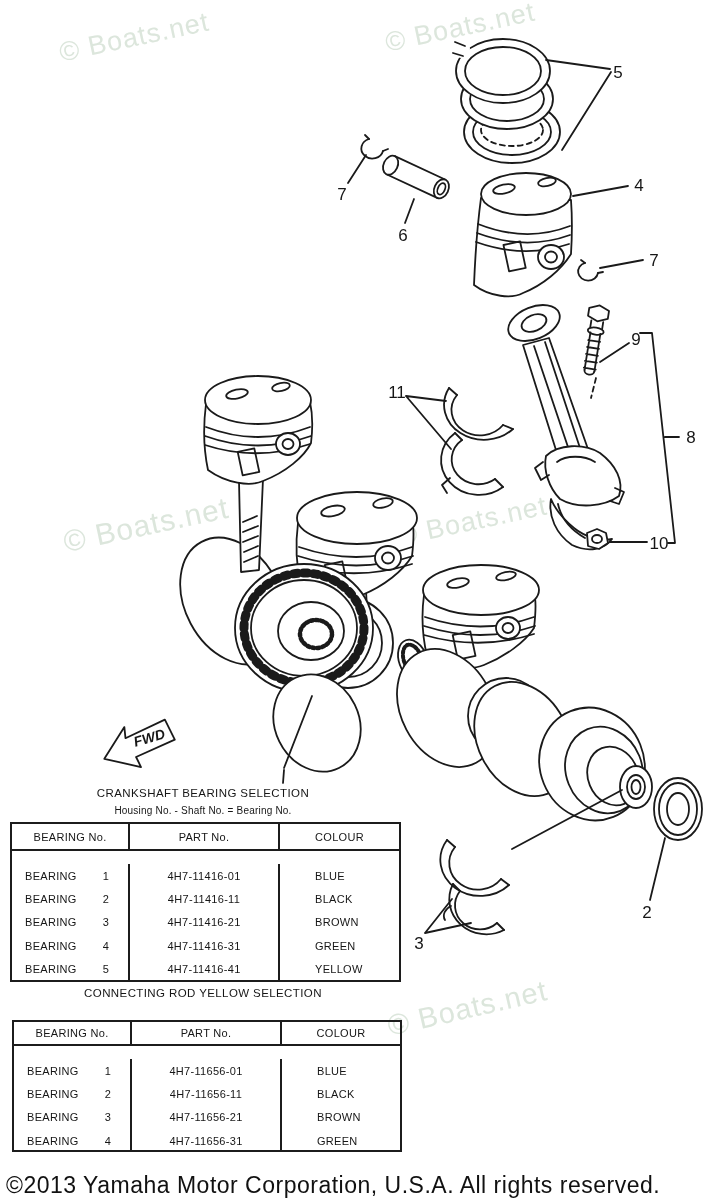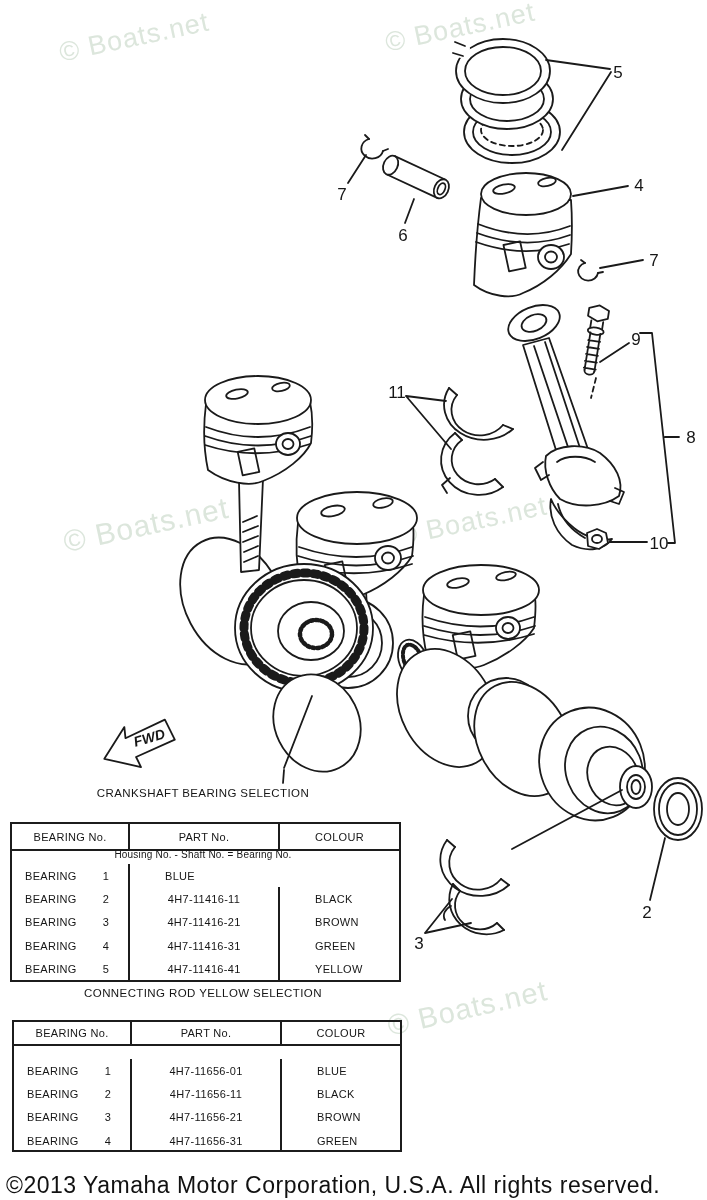--- a/index.html
+++ b/index.html
@@ -11,21 +11,21 @@
   
   svg.art{position:absolute;left:0;top:0;z-index:2;}
   .f{fill:#ffffff;stroke:#1a1a1a;stroke-width:1.8;stroke-linecap:round;stroke-linejoin:round;}
   .er{fill:#ffffff;stroke:none;}
   text.co{font-size:17px;fill:#161616;stroke:none;text-anchor:middle;font-family:"Liberation Sans",sans-serif;}
   text.fwd{font-size:14px;font-style:italic;font-weight:bold;fill:#161616;stroke:none;
            text-anchor:middle;font-family:"Liberation Sans",sans-serif;}
   
   .cap{position:absolute;z-index:3;left:0;width:406px;text-align:center;}
   .cap.title{font-size:11.5px;letter-spacing:.4px;}
-  .cap.sub{font-size:10px;letter-spacing:.2px;margin-top:44px;}
+  .cap.sub{font-size:10px;letter-spacing:.2px;}
   .tbl{position:absolute;z-index:3;border:2px solid #1c1c1c;font-size:11px;letter-spacing:.3px;}
   .tr{display:grid;grid-template-columns:116px 150px 1fr;}
   .tr.head{height:25px;border-bottom:2px solid #1c1c1c;text-align:right;}
   .tr.head .td{display:flex;align-items:center;justify-content:center;}
   .tr.body{height:23.3px;align-items:center;}
   .tr.body.first{margin-top:13px;}
   .td{display:flex;align-items:center;}
   .td.c2,.td.c3{border-left:2px solid #1c1c1c;height:100%;}
   .tr.body .c1{padding-left:13px;}
   .tr.body .c2{justify-content:center;}
@@ -240,20 +240,21 @@
     <div class="tr head">
       <div class="td c1">BEARING No.</div>
       <div class="td c2">PART No.</div>
       <div class="td c3" style="justify-content:center;">COLOUR</div>
     </div>
     <div class="tr body first">
       <div class="td c1">
           <span>BEARING</span>
           <span class="bn">1</span>
         </div>
+      <div class="td c2">4H7-11416-01</div>
       <div class="td c3">BLUE</div>
     </div>
     <div class="tr body">
       <div class="td c1">
           <span>BEARING</span>
           <span class="bn">2</span>
         </div>
       <div class="td c2">4H7-11416-11</div>
       <div class="td c3">BLACK</div>
     </div>

